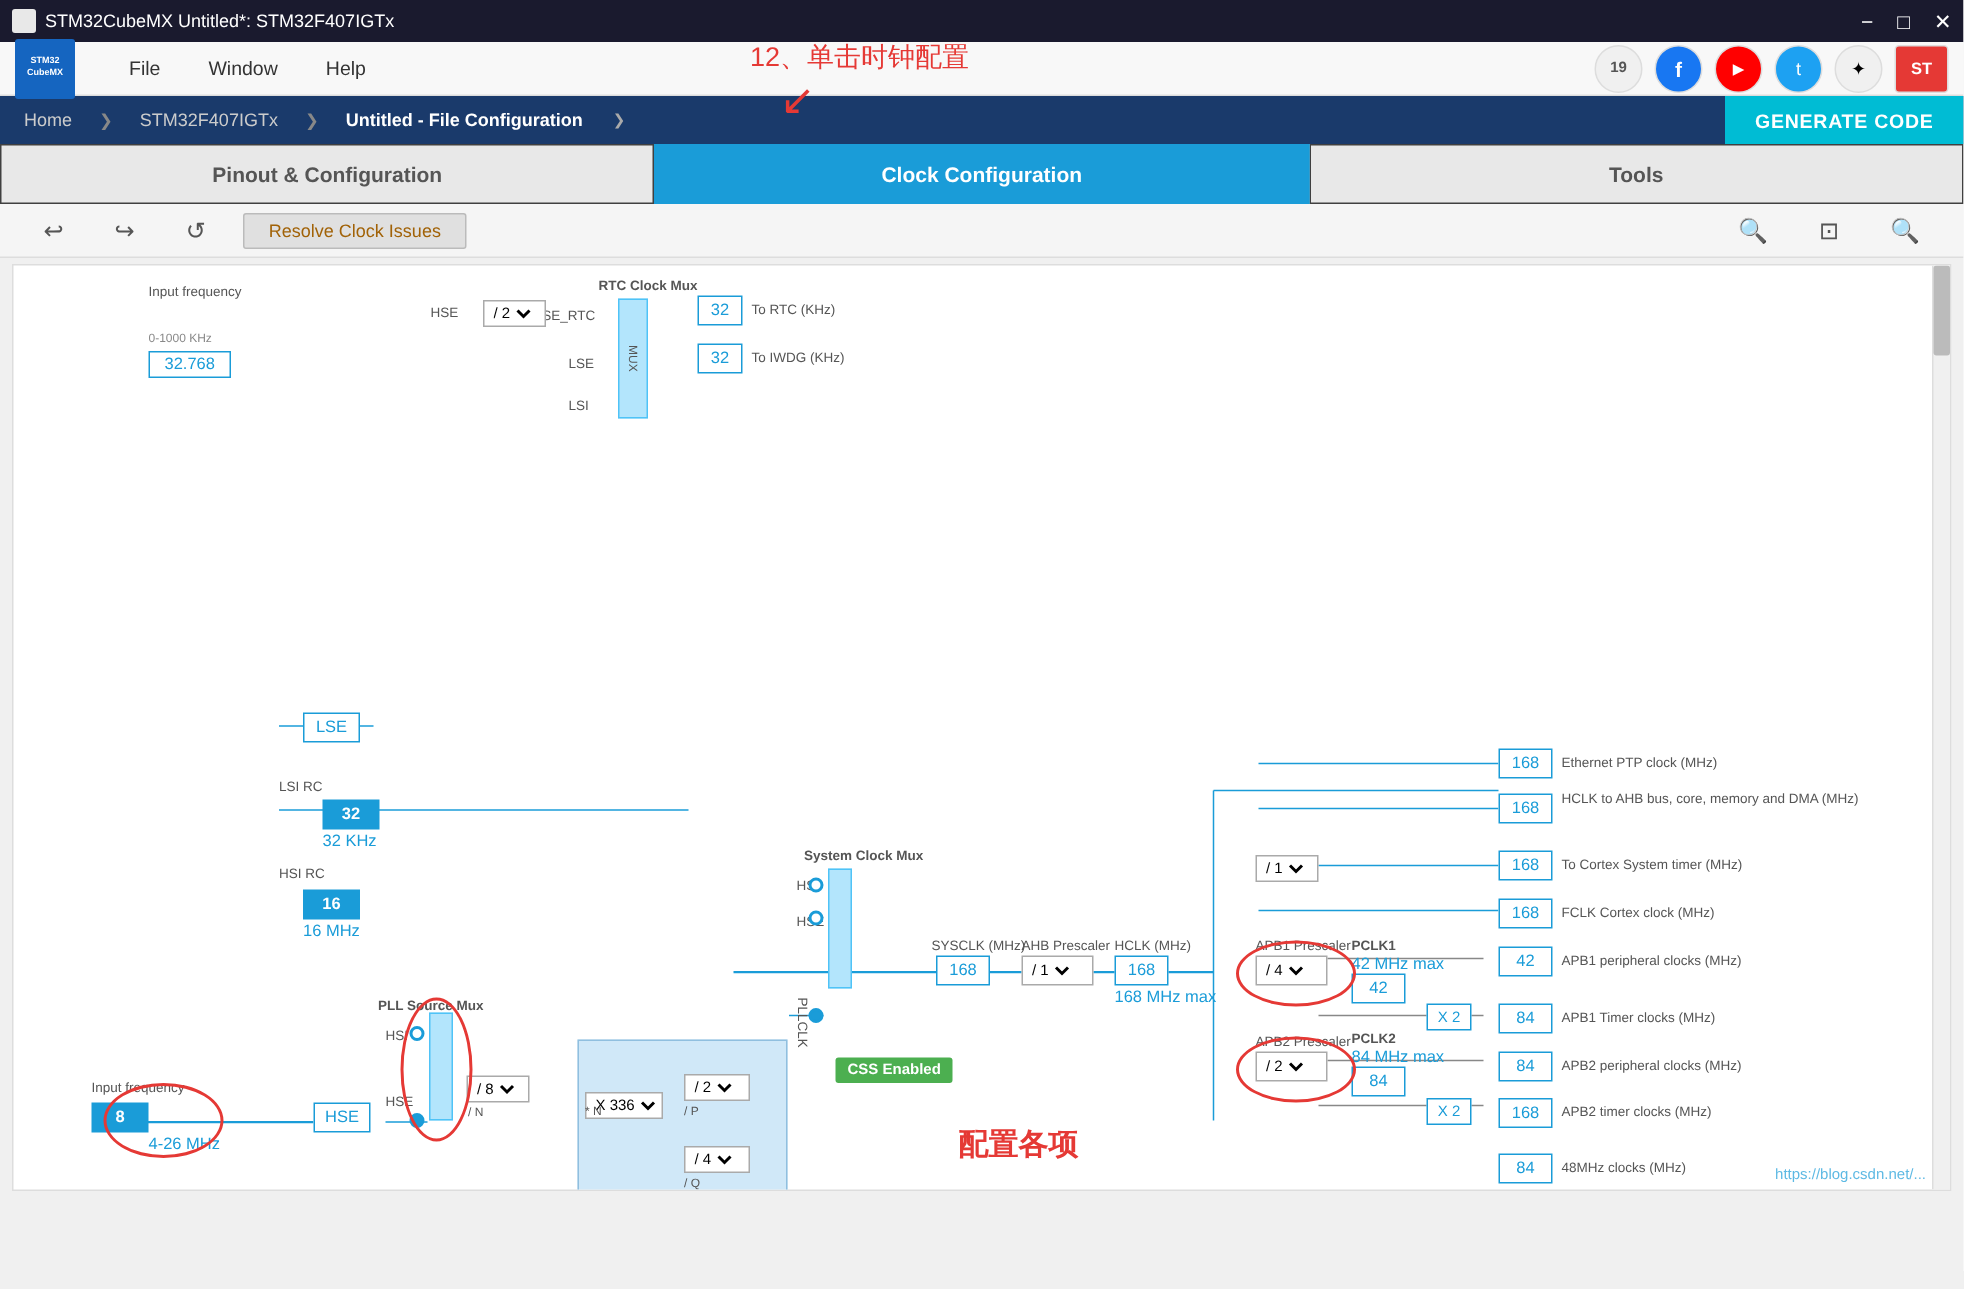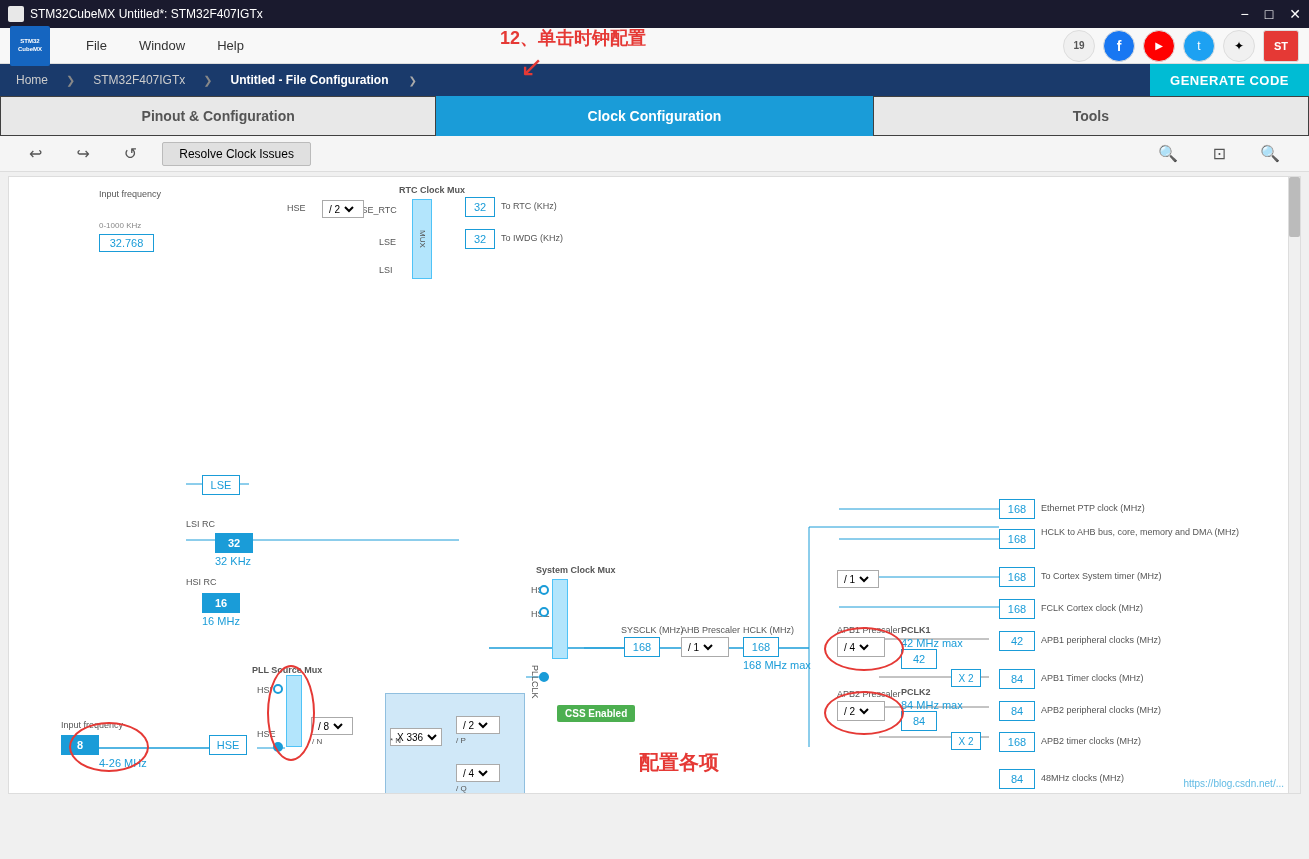--- a/index.html
+++ b/index.html
@@ -27,21 +27,21 @@
     
     
     .tab-bar { display: flex; height: 40px; }
     .tab { flex: 1; display: flex; align-items: center; justify-content: center; font-size: 14px; font-weight: bold; cursor: pointer; border: 1px solid #404040; }
     .tab.inactive { background: #e8e8e8; color: #555; }
     .tab.active { background: #1a9cd8; color: white; border-color: #1a9cd8; }
     
     
     .toolbar { background: #f5f5f5; height: 36px; display: flex; align-items: center; padding: 0 20px; gap: 16px; border-bottom: 1px solid #ddd; }
     .toolbar-btn { background: none; border: 1px solid transparent; padding: 4px 8px; cursor: pointer; font-size: 16px; color: #555; border-radius: 2px; }
-    .resolve-btn { background: #e0e0e0; border: 1px solid #bbb; padding: 4px 16px; font-size: 12px; color: #000000; cursor: pointer; border-radius: 2px; }
+    .resolve-btn { background: #e0e0e0; border: 1px solid #bbb; padding: 4px 16px; font-size: 12px; color: #a16207; cursor: pointer; border-radius: 2px; }
     .toolbar-spacer { flex: 1; }
     
     
     .main-content { background: white; border: 1px solid #ddd; margin: 4px 8px; position: relative; overflow: hidden; height: 618px; }
     
     
     .annotation-red { color: #e53935; font-size: 20px; font-weight: bold; position: absolute; }
     
     
     .clk-box { position: absolute; background: #1a9cd8; color: white; font-size: 11px; font-weight: bold; text-align: center; padding: 2px 4px; cursor: pointer; }
@@ -88,21 +88,21 @@
   <div class="menu-logo">
     <div class="logo-box">
       <span style="font-size:6px; line-height:1.2;">STM32<br>CubeMX</span>
     </div>
   </div>
   <span class="menu-item">File</span>
   <span class="menu-item">Window</span>
   <span class="menu-item">Help</span>
 
   <div style="position:absolute; left:500px; top:-2px; pointer-events:none;">
-    <span style="color:#e53935; font-size:18px; font-weight:bold; white-space:nowrap;">12、单击时钟配置</span>
+    <span style="color:#e53935; font-size:18px; font-weight:normal; white-space:nowrap;">12、单击时钟配置</span>
     <div style="position:absolute; left:20px; top:24px; color:#e53935; font-size:28px;">↙</div>
   </div>
 
   <div class="menu-right-icons">
     <div class="icon-circle" style="font-size:10px; font-weight:bold; color:#555;">19</div>
     <div class="icon-circle" style="background:#1877f2; color:white; font-weight:bold; font-size:14px;">f</div>
     <div class="icon-circle" style="background:#ff0000; color:white; font-size:10px;">▶</div>
     <div class="icon-circle" style="background:#1da1f2; color:white; font-size:12px;">t</div>
     <div class="icon-circle" style="font-size:12px;">✦</div>
     <div class="icon-circle" style="background:#e53935; color:white; font-weight:bold; font-size:11px; border-radius:3px; width:36px;">ST</div>

